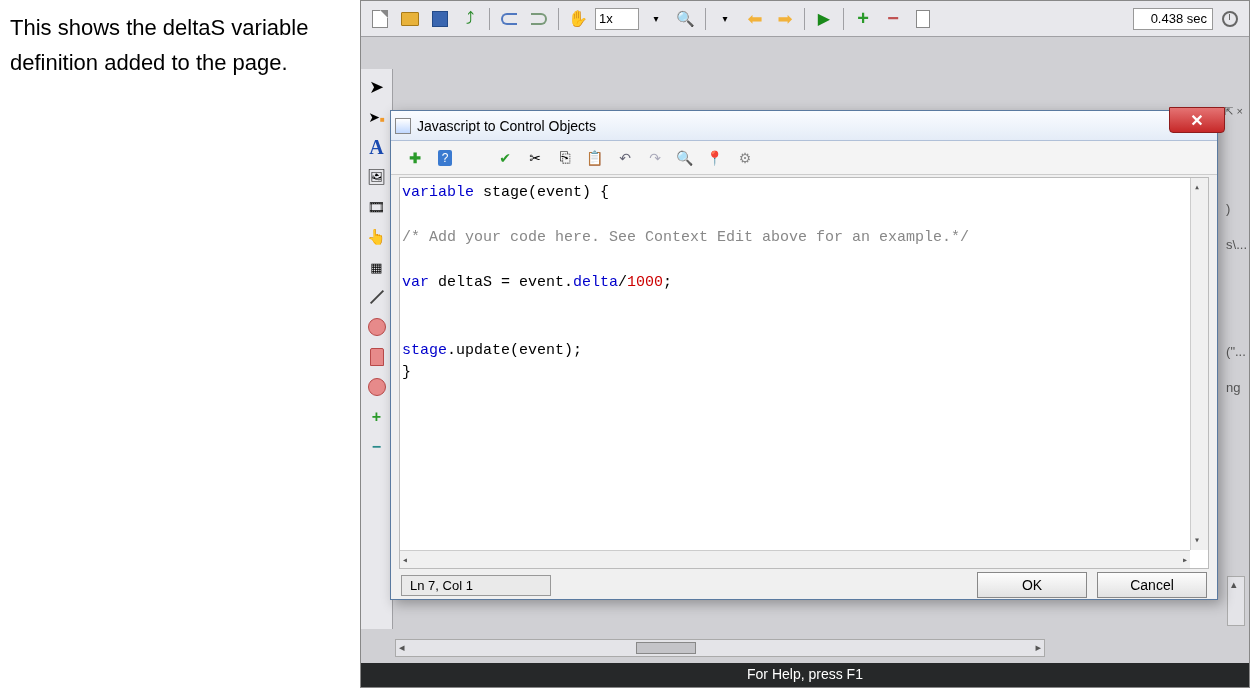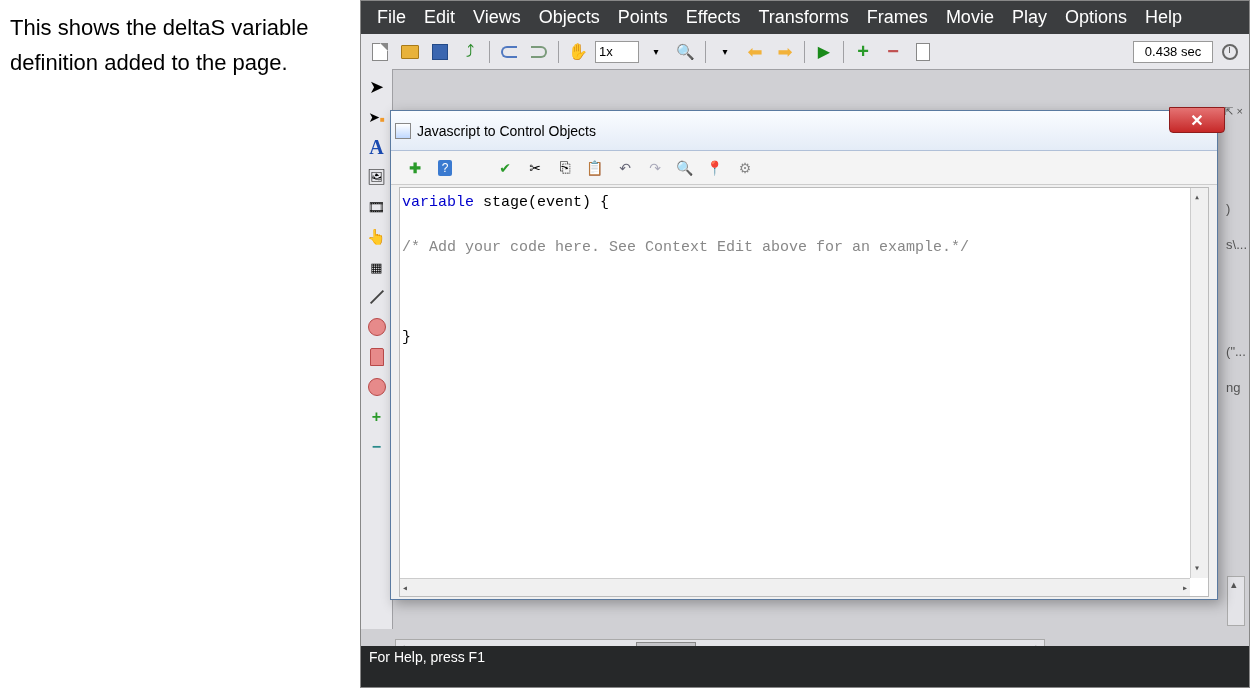--- a/index.html
+++ b/index.html
@@ -60,50 +60,50 @@
 .zoom-sel {
   width: 44px; height: 22px; border: 1px solid #999; background: #fff;
   font-size: 13px; padding: 0 3px;
 }
 .frame-sel {
   width: 200px; height: 24px; border: 1px solid #999; background: #fff;
   font-size: 14px; padding: 2px 5px;
 }
 .sec-box {
   width: 80px; height: 22px; border: 1px solid #999; background: #fff;
-  font-size: 13px; text-align: center; padding: 2px 5px;
+  font-size: 13px; text-align: right; padding: 2px 5px;
 }
 .left-tools {
   position: absolute;
   left: 0; top: 68px;
   width: 32px;
   background: #e8e8ec;
   border-right: 1px solid #a0a0a4;
   height: 560px;
   display: flex; flex-direction: column; align-items: center;
   gap: 6px; padding-top: 6px;
 }
 .ltool { width: 24px; height: 24px; display:flex; align-items:center; justify-content:center; }
 .statusbar {
   position: absolute;
-  left: 0; bottom: 0; width: 100%; height: 41px;
+  left: 0; bottom: 0; width: 100%; height: 24px;
   background: #262829; color: #fff;
-  font-size: 14px; padding: 3px 8px;
+  font-size: 14px; padding: 3px 8px; text-align: center;
 }
 .dialog {
   position: absolute;
   left: 390px; top: 110px;
   width: 828px; height: 490px;
   background: #f0f0f0;
   border: 1px solid #5a7aa0;
   box-shadow: 4px 4px 12px rgba(0,0,0,0.3);
   display: flex; flex-direction: column;
 }
 .dialog-titlebar {
-  height: 40px;
+  height: 30px;
   background: linear-gradient(#fafcff,#e4ecf7);
   border-bottom: 1px solid #b0c0d8;
   display: flex; align-items: center; padding: 0 4px;
   position: relative;
 }
 .dialog-titlebar .dlg-title { margin-left: 6px; font-size: 14px; color: #000; }
 .dlg-close {
   position: absolute;
   right: -8px; top: -4px;
   width: 56px; height: 26px;
@@ -185,34 +185,20 @@
 .hscroll-thumb{position:absolute;left:240px;top:2px;width:60px;height:12px;background:#c4c4c8;border:1px solid #888;}
 .vscroll-main{position:absolute;right:4px;top:575px;width:18px;height:50px;background:#e4e4e8;border:1px solid #aaa;}
 .vscroll-main::before{content:"▴";position:absolute;left:3px;top:1px;font-size:11px;color:#555;}
 </style>
 </head>
 <body>
 
 <div class="caption">This shows the deltaS variable definition added to the page.</div>
 
 <div class="app">
-  <div class="menubar">
-    <span>File</span>
-    <span>Edit</span>
-    <span>Views</span>
-    <span>Objects</span>
-    <span>Points</span>
-    <span>Effects</span>
-    <span>Transforms</span>
-    <span>Frames</span>
-    <span>Movie</span>
-    <span>Play</span>
-    <span>Options</span>
-    <span>Help</span>
-  </div>
 
   <div class="toolbar">
     <div class="tbtn">
         <div class="ic-new"></div>
       </div>
     <div class="tbtn">
         <div class="ic-open"></div>
       </div>
     <div class="tbtn">
         <div class="ic-save"></div>
@@ -369,19 +355,27 @@
       </div>
     <div class="dlg-tbtn">
         <span style="color:#888;">⚙</span>
       </div>
   </div>
   <div class="code-area">
     <div><span class="kw">variable</span><span> stage(event) {</span></div>
     <div>&nbsp;</div>
     <div class="com">/* Add your code here. See Context Edit above for an example.*/</div>
     <div>&nbsp;</div>
+    <div><span class="kw">var</span><span> deltaS = event.</span><span class="kw">delta</span><span>/</span><span class="num">1000</span><span>;</span></div>
     <div>&nbsp;</div>
     <div>&nbsp;</div>
+    <div><span class="kw">stage</span><span>.update(event);</span></div>
     <div>}</div>
     <div class="code-scroll-v"></div>
     <div class="code-scroll-h"></div>
   </div>
+  <div class="dlg-status">
+    <div class="dlg-pos">Ln 7, Col 1</div>
+    <div class="spacer"></div>
+    <button class="dlg-btn">OK</button>
+    <button class="dlg-btn">Cancel</button>
+  </div>
 </div>
 
 </body></html>

